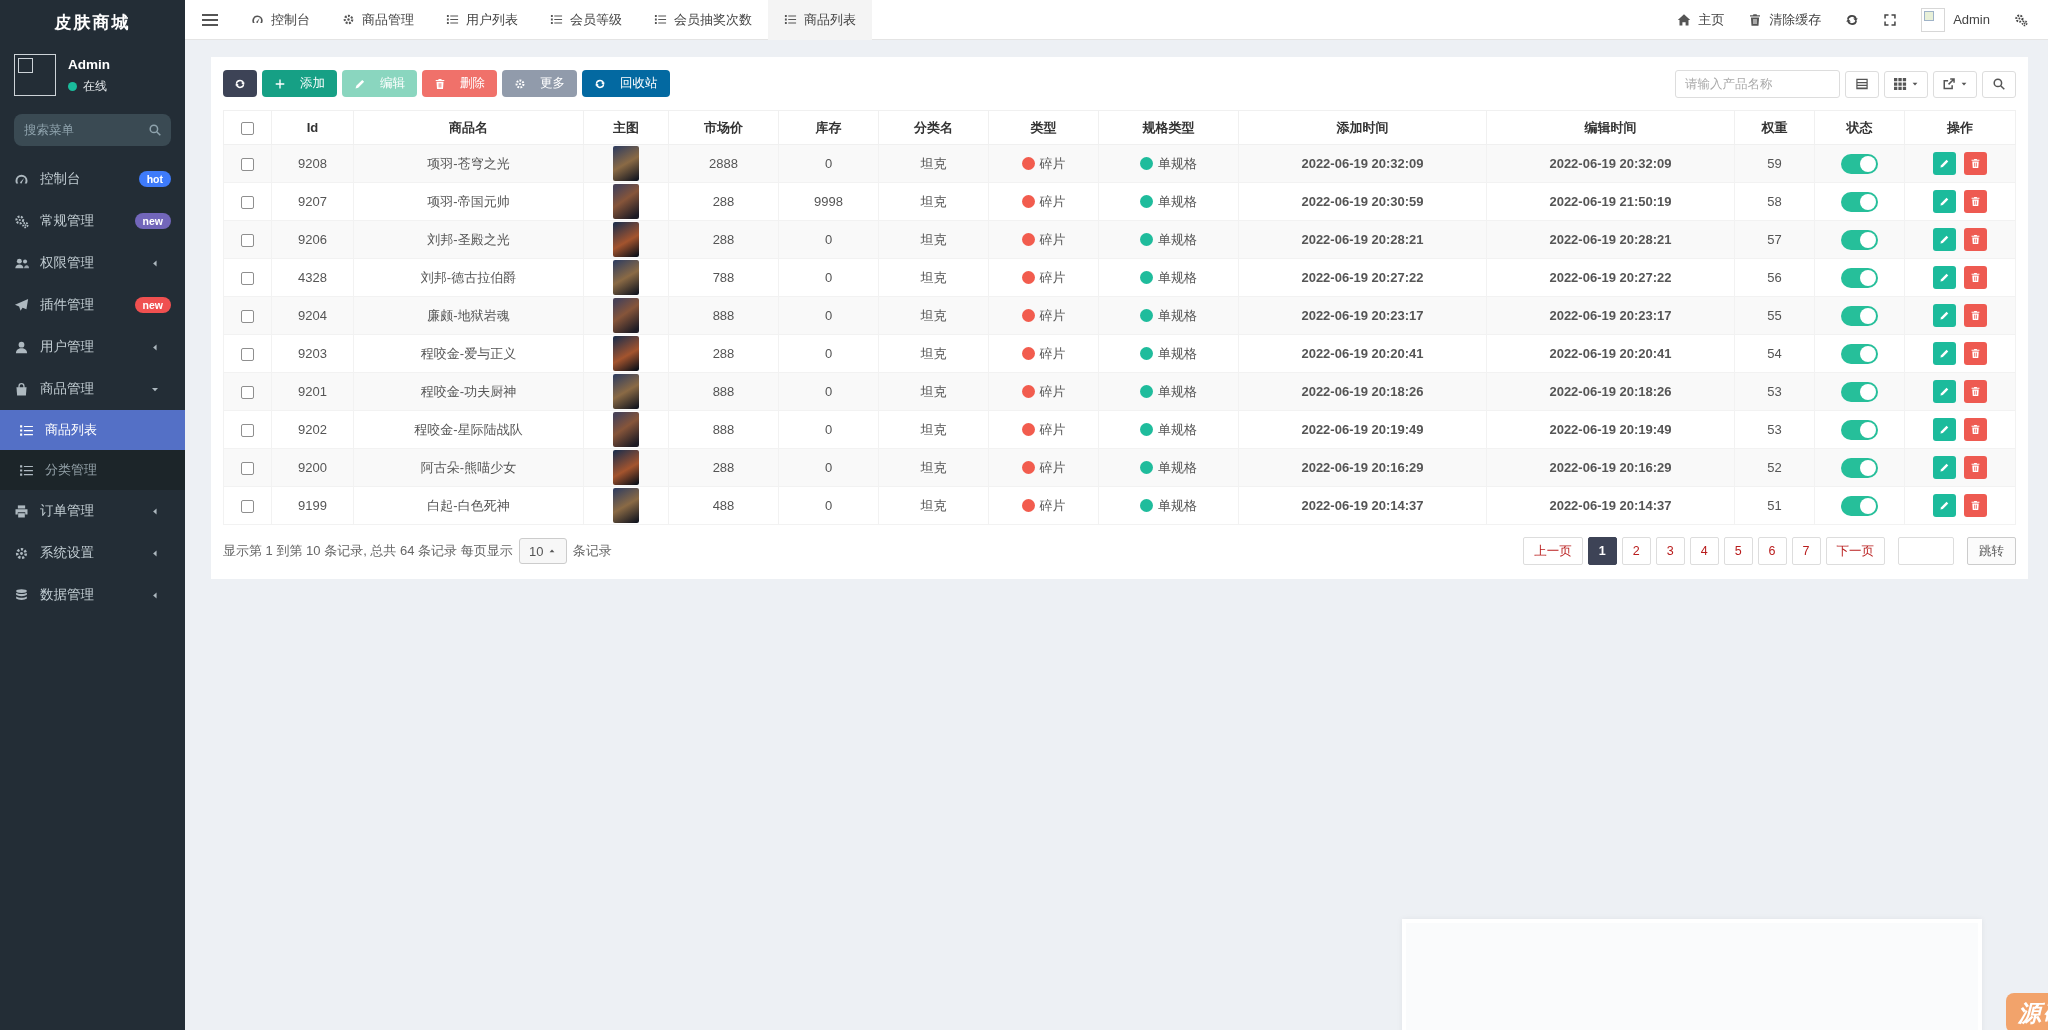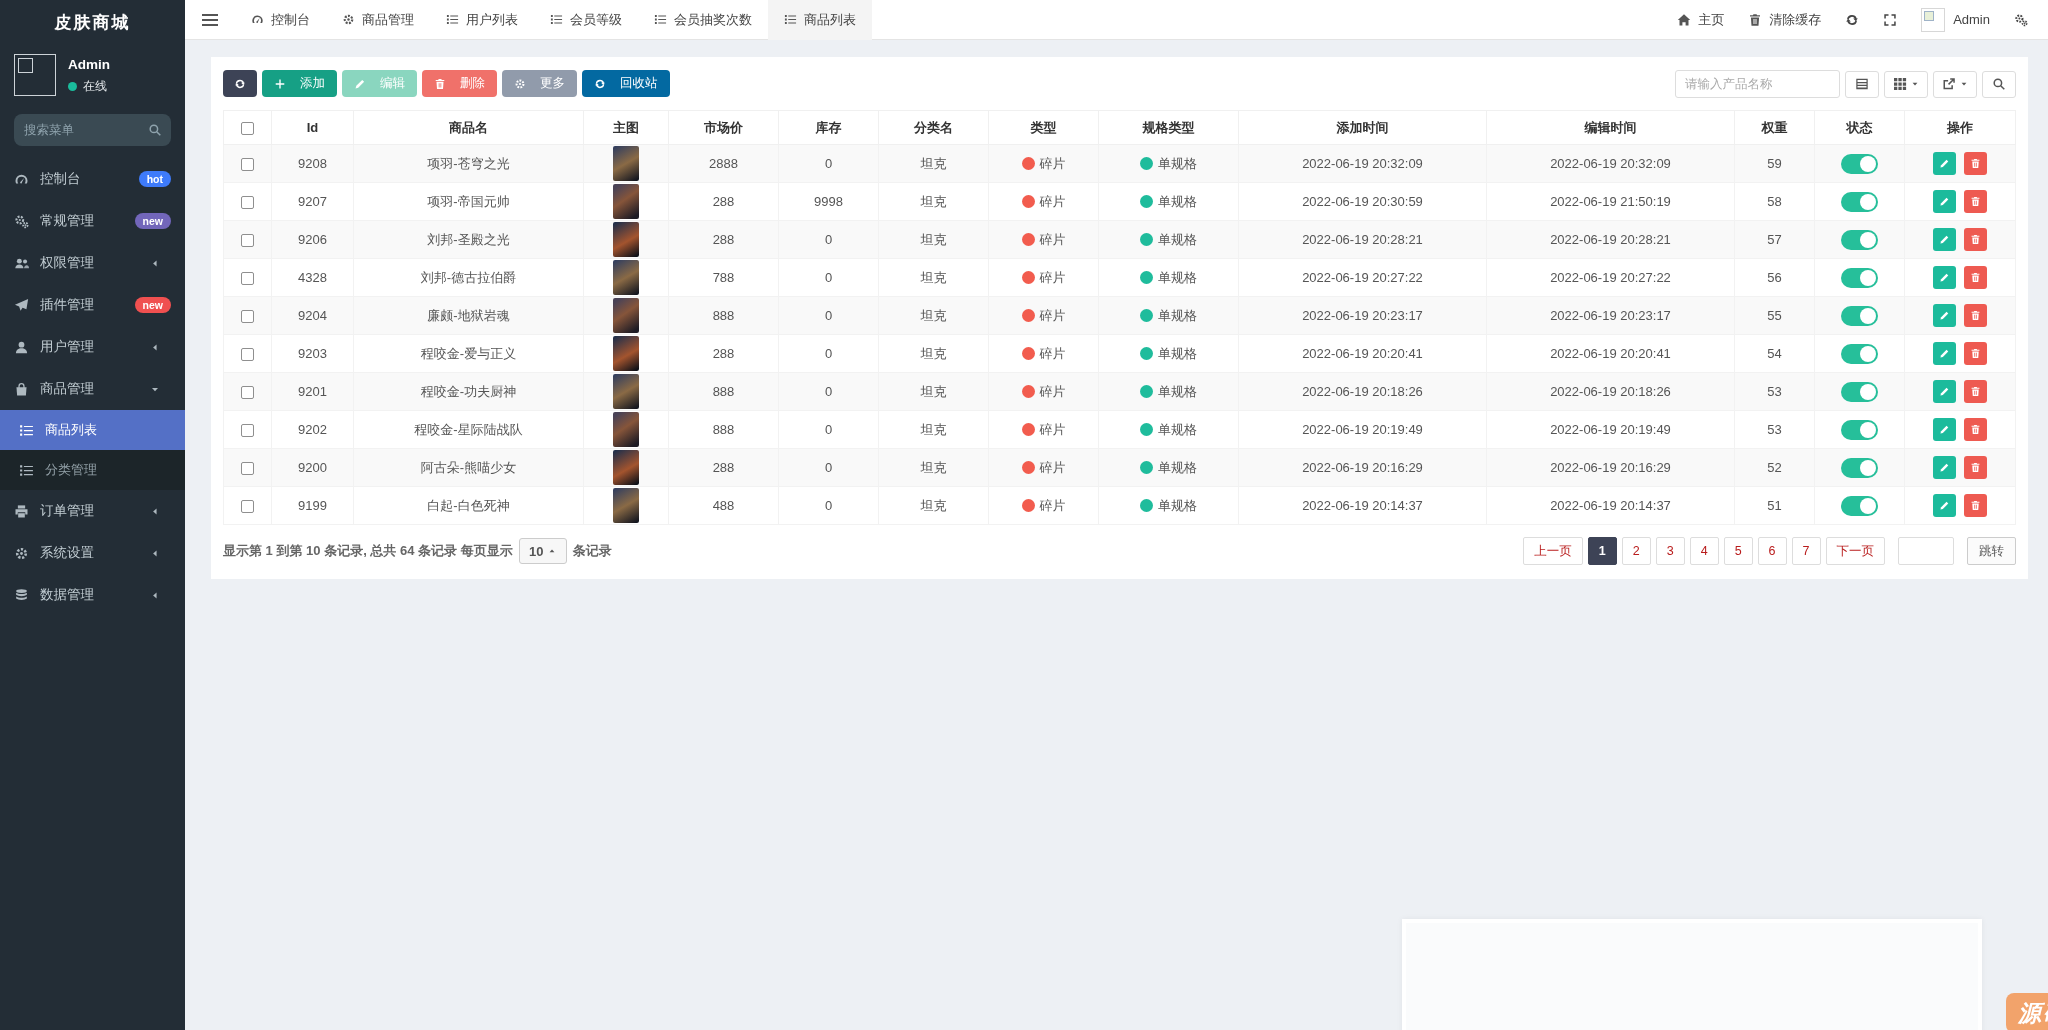--- a/index.html
+++ b/index.html
@@ -80,31 +80,31 @@
   .gtable th { height:34px; font-size:13px; font-weight:bold; color:#333; border:1px solid #f0f0f0; background:#fff; }
   .gtable td { height:38px; text-align:center; font-size:13px; color:#555; border:1px solid #f2f2f2; }
   .gtable tbody tr:nth-child(odd) { background:#f9f9f9; }
   .cb { width:13px; height:13px; border:1px solid #8f8f8f; border-radius:2px; background:#fff; display:inline-block; vertical-align:middle; cursor:pointer; }
   .thumb { width:26px; height:35px; margin:0 auto; border-radius:2px; background:linear-gradient(145deg,#4a4356 10%,#86553a 45%,#1d1b24 90%); }
   tr:nth-child(3n+1) .thumb { background:linear-gradient(150deg,#35405e 5%,#8a6a45 50%,#14161f 95%); }
   tr:nth-child(3n) .thumb { background:linear-gradient(150deg,#23304a 5%,#a3542e 55%,#0f1118 95%); }
   .dot { width:13px; height:13px; border-radius:50%; display:inline-block; vertical-align:-2px; margin-right:5px; }
   .t-red { color:#f25c4e; } .t-red .dot { background:#f25c4e; }
   .t-teal { color:#1fbc9c; } .t-teal .dot { background:#1fbc9c; }
-  .muted { color:#666; }
+  .muted { color:#666;font-weight:bold; }
   .toggle { width:37px; height:20px; border-radius:11px; background:#26bf9a; display:inline-block; position:relative; cursor:pointer; vertical-align:middle; }
   .toggle .knob { position:absolute; right:2px; top:2px; width:16px; height:16px; border-radius:50%; background:#fff; }
   .act { width:23px; height:23px; border:none; border-radius:3px; color:#fff; display:inline-flex; align-items:center; justify-content:center; cursor:pointer; margin:0 2px; }
   .act .ic { width:11px; height:11px; }
   .act.edit { background:#1cbb9c; }
   .act.del { background:#ee5a51; }
 
   
   .pgrow { display:flex; align-items:center; margin-top:12px; color:#666; }
-  .pg-summary { display:flex; align-items:center; gap:6px;font-weight:bold; }
+  .pg-summary { display:flex; align-items:center; gap:6px; }
   .pp-select { min-width:48px; height:26px; background:#f7f7f7; border:1px solid #ccc; border-radius:3px; display:inline-flex; align-items:center; justify-content:center; gap:5px; color:#555; cursor:pointer; }
   .pp-select .caret { width:8px; height:8px; }
   .pager { margin-left:auto; display:flex; align-items:center; gap:5px; }
   .pg { min-width:28px; height:28px; padding:0 10px; border:1px solid #ddd; border-radius:2px; background:#fff; color:#b91c1c; display:inline-flex; align-items:center; justify-content:center; font-size:12.5px; cursor:pointer; }
   .pg.active { background:#3d4356; border-color:#3d4356; color:#fff; font-weight:bold; }
   .jump-input { width:56px; height:28px; border:1px solid #ddd; border-radius:2px; margin-left:8px; outline:none; padding:0 6px; }
   .jump-btn { height:28px; padding:0 11px; background:#fbfbfb; border:1px solid #ccc; border-radius:2px; color:#555; margin-left:8px; cursor:pointer; font-size:12.5px; font-family:inherit; }
 
   
   .popup { position:absolute; left:1217px; top:879px; width:580px; height:160px; background:#fafbfc; border:4px solid #fff; box-shadow:0 0 6px rgba(0,0,0,.06); }

